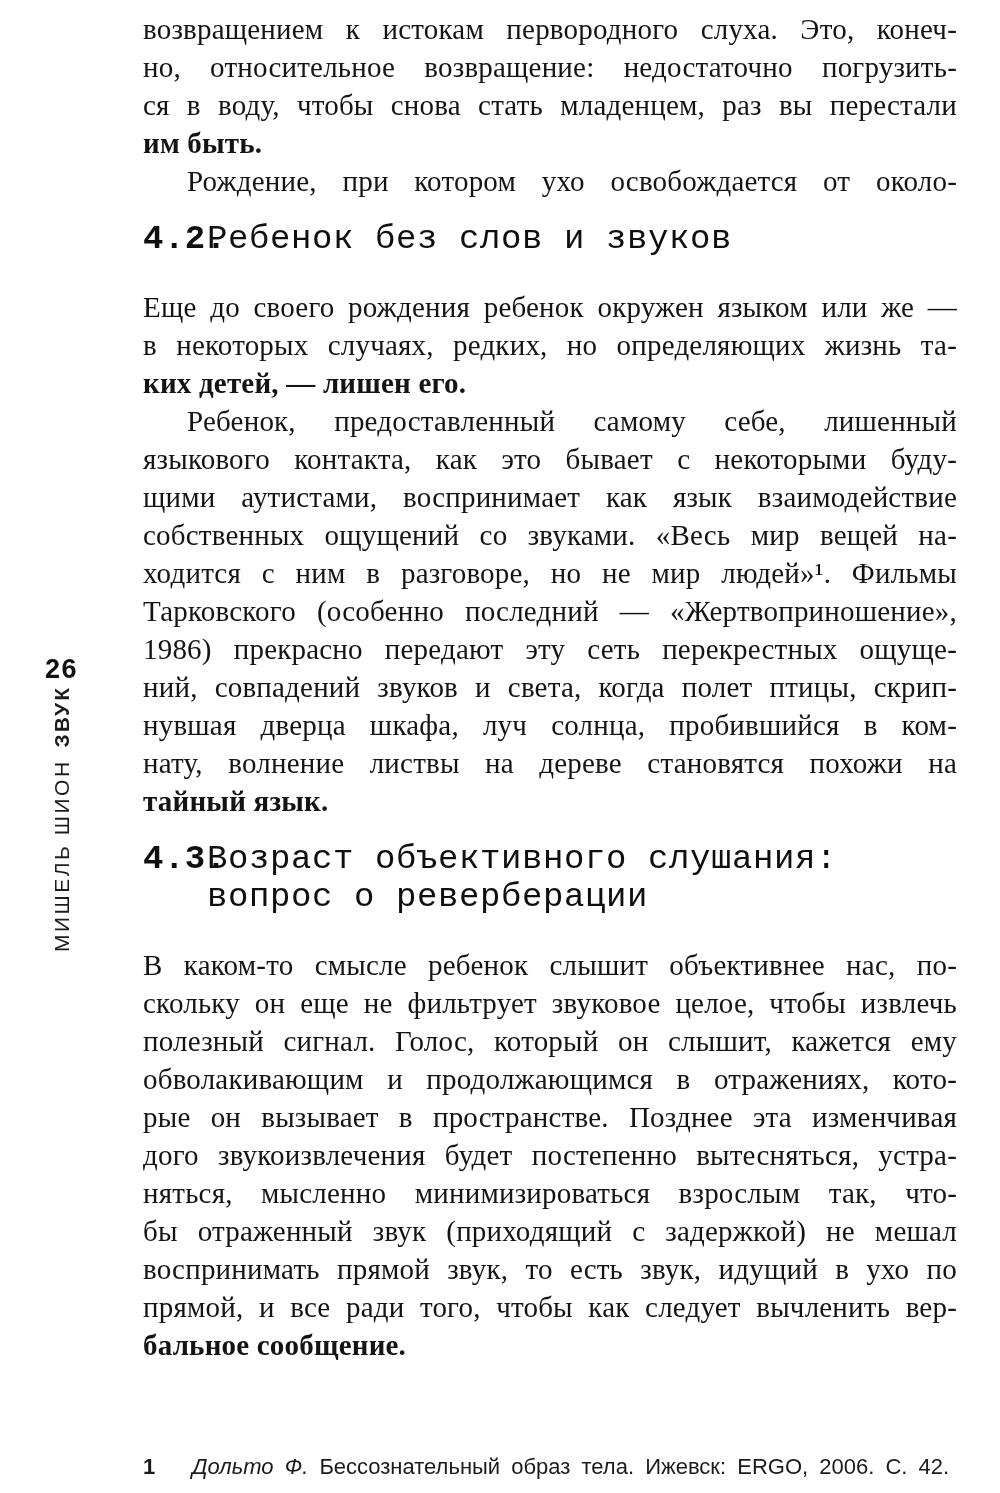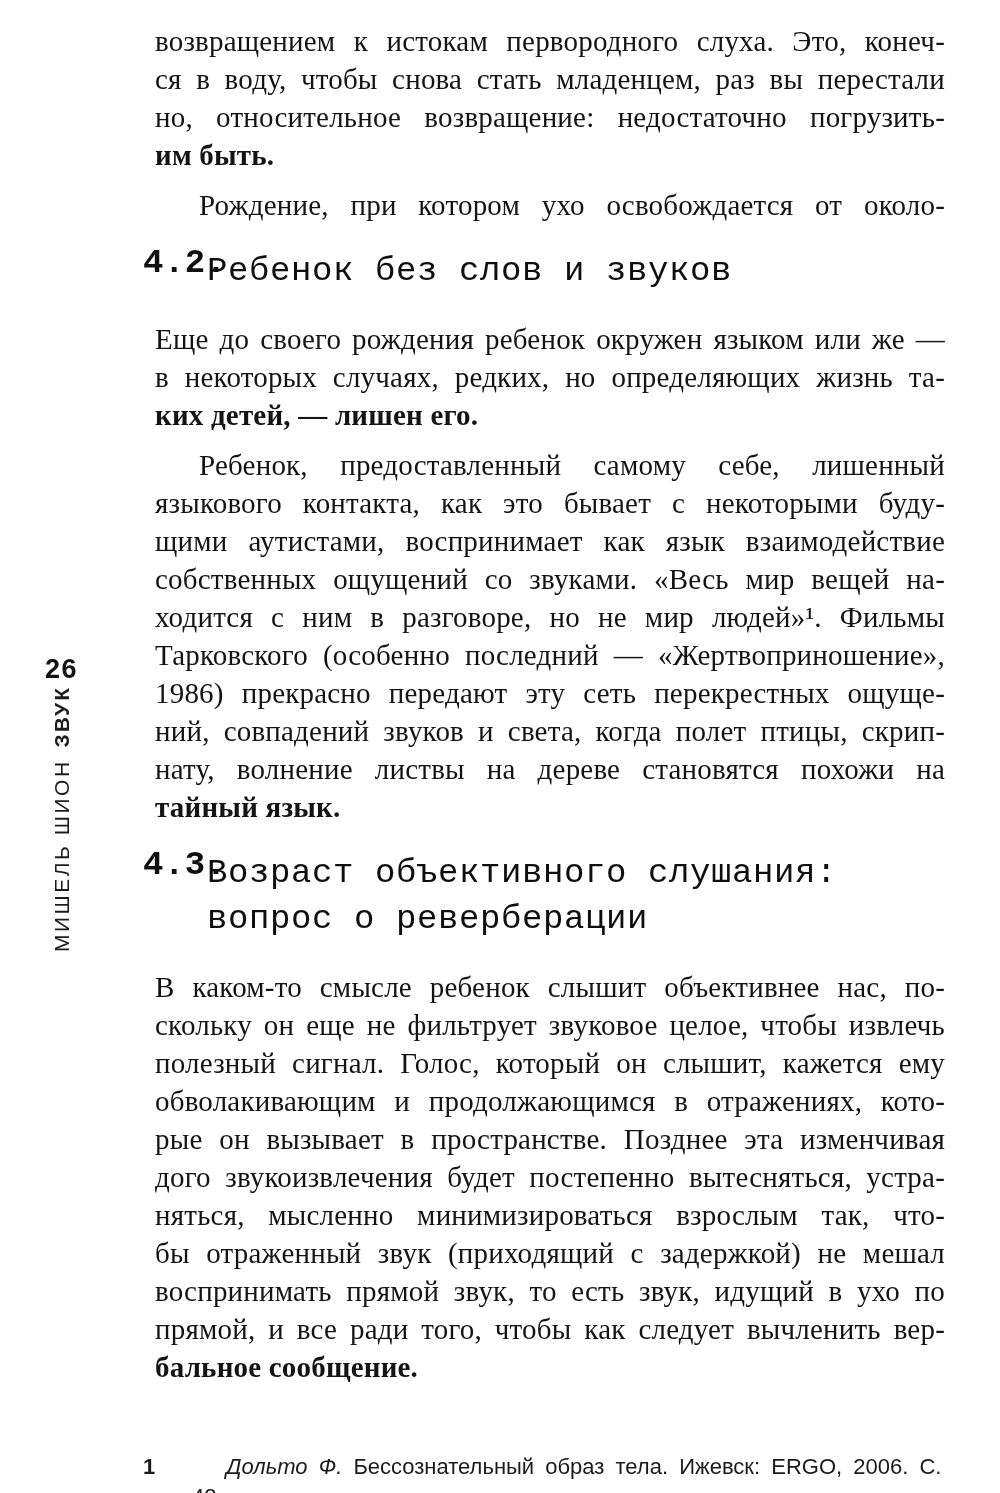--- a/index.html
+++ b/index.html
@@ -43,21 +43,21 @@
     letter-spacing: 2px;
   }
 
   
   .text-column {
     position: absolute;
     left: 143px;
     top: 10px;
     width: 814px;
   }
-  .para { margin: 12px; }
+  .para { margin: 0; }
   .line {
     font-size: 29px;
     line-height: 38px;
     text-align: justify;
     text-align-last: justify;
     white-space: normal;
     letter-spacing: 0.2px;
   }
   .line.last { text-align-last: left; font-weight: bold; }
   .line.indent { text-indent: 44px; }
@@ -67,58 +67,58 @@
     grid-template-columns: 64px 1fr;
     font-family: Liberation Mono, monospace;
     font-size: 34px;
     line-height: 38px;
     color: #0f0f0f;
     margin-top: 20px;
     margin-bottom: 30px;
     letter-spacing: 0.6px;
   }
   .h-num { font-weight: bold; letter-spacing: 0.5px; }
-  .h-text div { white-space: nowrap; margin-top: 8px; }
+  .h-text div { white-space: nowrap; }
 
   
   .footnote {
     position: absolute;
     left: 143px;
     top: 1452px;
     width: 814px;
     font-family: "Liberation Sans", sans-serif;
     font-size: 22px;
     line-height: 30px;
     color: #1b1b1b;
     word-spacing: 5px;
     display: flex;
   }
   .fn-marker {
     font-weight: bold;
     width: 49px;
     flex: 0 0 49px;
   }
-  .fn-author { font-style: italic; margin-left: 34px; }
+  .fn-author { font-style: italic; }
 </style>
 </head>
 <body>
 
 <div class="page">
 
   <div class="page-number">26</div>
 
   <div class="vertical-title">
     <span class="book-author">МИШЕЛЬ ШИОН</span><span class="book-title">ЗВУК</span>
   </div>
 
   <main class="text-column">
       <div class="para">
         <div class="line">возвращением к истокам первородного слуха. Это, конеч-</div>
+        <div class="line">но, относительное возвращение: недостаточно погрузить-</div>
         <div class="line">ся в воду, чтобы снова стать младенцем, раз вы перестали</div>
-        <div class="line">но, относительное возвращение: недостаточно погрузить-</div>
         <div class="line last">им быть.</div>
       </div>
       <div class="para">
         <div class="line indent">Рождение, при котором ухо освобождается от около-</div>
       </div>
       <div class="heading">
         <span class="h-num">4.2.</span>
         <div class="h-text">
           <div>Ребенок без слов и звуков</div>
         </div>
@@ -130,20 +130,21 @@
       </div>
       <div class="para">
         <div class="line indent">Ребенок, предоставленный самому себе, лишенный</div>
         <div class="line">языкового контакта, как это бывает с некоторыми буду-</div>
         <div class="line">щими аутистами, воспринимает как язык взаимодействие</div>
         <div class="line">собственных ощущений со звуками. «Весь мир вещей на-</div>
         <div class="line">ходится с ним в разговоре, но не мир людей»¹. Фильмы</div>
         <div class="line">Тарковского (особенно последний — «Жертвоприношение»,</div>
         <div class="line">1986) прекрасно передают эту сеть перекрестных ощуще-</div>
         <div class="line">ний, совпадений звуков и света, когда полет птицы, скрип-</div>
+        <div class="line">нувшая дверца шкафа, луч солнца, пробившийся в ком-</div>
         <div class="line">нату, волнение листвы на дереве становятся похожи на</div>
         <div class="line last">тайный язык.</div>
       </div>
       <div class="heading">
         <span class="h-num">4.3.</span>
         <div class="h-text">
           <div>Возраст объективного слушания:</div>
           <div>вопрос о реверберации</div>
         </div>
       </div>

